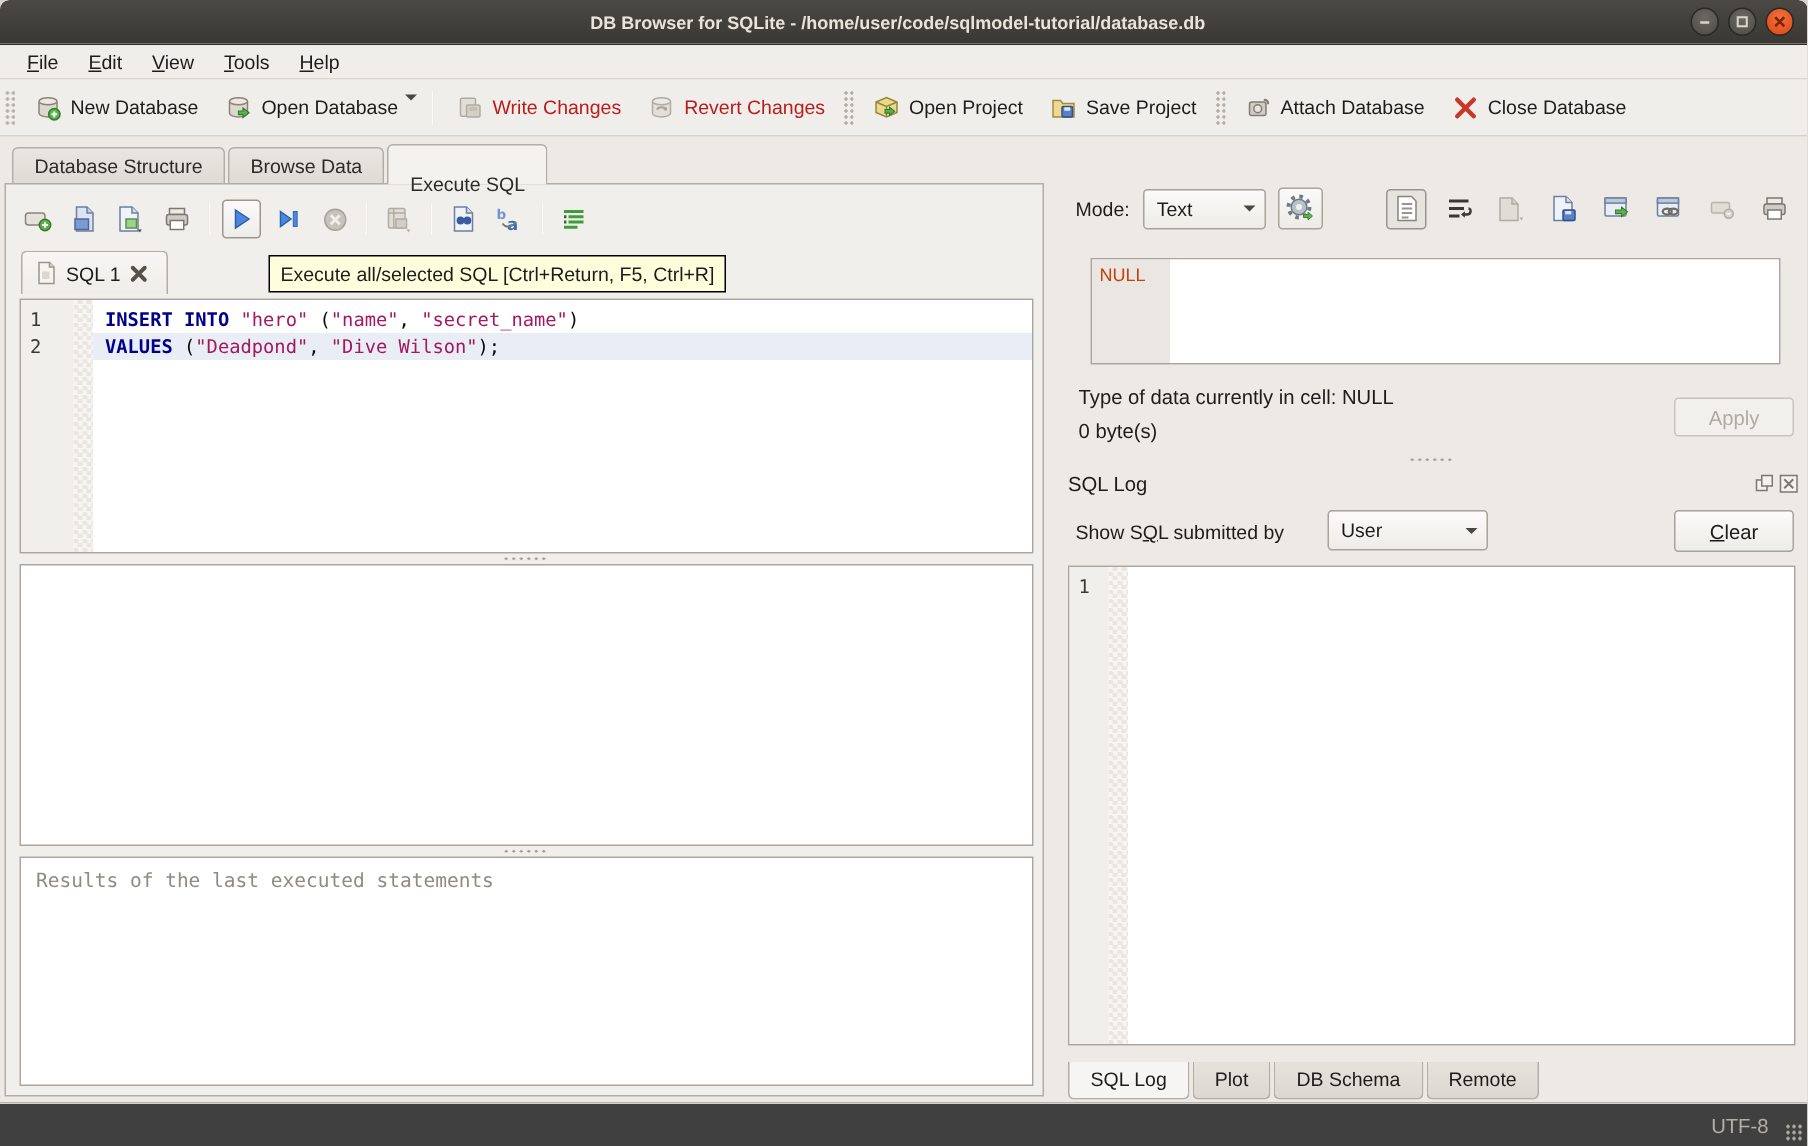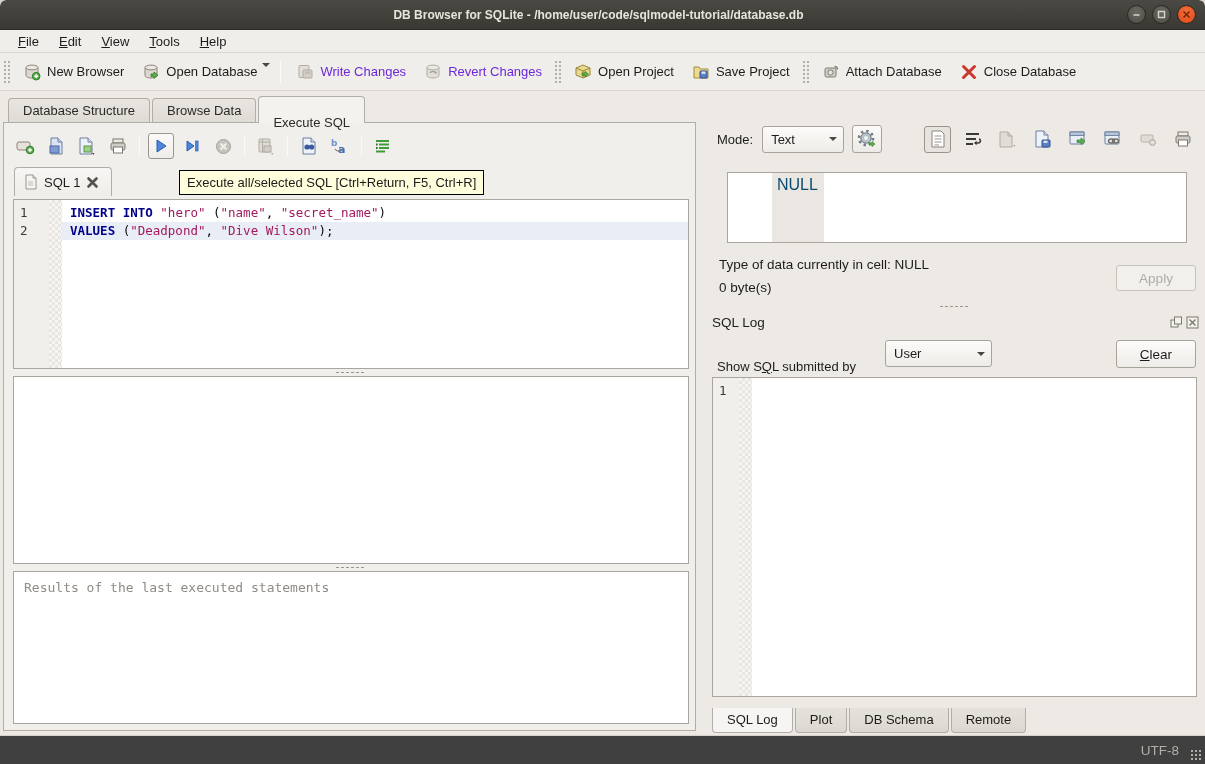--- a/index.html
+++ b/index.html
@@ -26,21 +26,21 @@
     background:#f0eeea; border-bottom:1px solid #dcd8d1; display:flex; align-items:center; padding-left:8px; }
   .menu-item { padding:2px 10px; cursor:default; }
   .mn-u { text-decoration:underline; }
   
   .toolbar { position:absolute; left:0; top:53px; width:100%; height:38px;
     background:#f0eeea; border-bottom:1px solid #d7d3cb; display:flex; align-items:center; }
   .tb-handle { width:7px; height:24px; margin:0 4px 0 3px;
     background-image:radial-gradient(#b3afa7 1px, transparent 1.2px); background-size:4px 4px; }
   .tb-sep { width:1px; height:24px; background:#cfcac2; border-right:1px solid #fbfaf8; margin:0 6px; }
   .tb-btn { display:flex; align-items:center; gap:6px; padding:6px 9px; border-radius:3px; white-space:nowrap; }
-  .tb-btn.disabled { color:#6d28d9; }
+  .tb-btn.disabled { color:#b91c1c; }
   .tb-caret { width:0; height:0; border-left:4px solid transparent; border-right:4px solid transparent;
     border-top:4px solid #4a4742; margin:10px 4px 0 -4px; align-self:flex-start; }
   
   .leftpane  { position:absolute; left:0;   top:91px; width:703px; height:644px; }
   .rightpane { position:absolute; left:703px; top:91px; width:502px; height:644px; }
   
   .main-tabs { position:absolute; left:8px; top:5px; display:flex; align-items:flex-end; height:27px; }
   .mtab { padding:4px 14px 5px; background:linear-gradient(#e9e6e1,#dedad4); border:1px solid #b2ada6;
     border-bottom:none; border-radius:4px 4px 0 0; margin-right:2px; color:#2b2a27; height:25px; }
   .mtab.active { background:#f3f2ef; height:27px; padding-top:18px; position:relative; z-index:3; }
@@ -88,30 +88,30 @@
     display:flex; align-items:center; padding:0 6px 0 8px; }
   .combo .cb-arrow { width:0; height:0; border-left:4px solid transparent; border-right:4px solid transparent;
     border-top:4px solid #4a4742; margin-left:auto; }
   .gearbtn { width:31px; height:28px; margin-left:8px; border:1px solid #a8a39b; border-radius:3px;
     background:linear-gradient(#fbfaf9,#edebe6); display:flex; align-items:center; justify-content:center; }
   .cell-icons { display:flex; gap:8px; margin-left:42px; align-items:center; }
   .cicon { width:27px; height:27px; display:flex; align-items:center; justify-content:center; border-radius:3px; }
   .cicon.pressed { border:1px solid #99948c; background:#e7e4df; }
   .cellbox { position:absolute; left:24px; top:81px; width:460px; height:71px;
     border:1px solid #aaa59d; background:#fff; display:flex; }
-  .cellbox .cb-gutter { width:52px; background:#eae7e2; padding:3px 0 0 5px; font-size:16px; color:#0c4a6e;margin-left:44px; }
+  .cellbox .cb-gutter { width:52px; background:#eae7e2; padding:3px 0 0 5px; font-size:12px; color:#c2410c; }
   .typeline { position:absolute; left:16px; top:166px; font-size:13.5px; }
   .sizeline { position:absolute; left:16px; top:189px; font-size:13.5px; }
   .btn { background:linear-gradient(#fcfbfa,#eeece7); border:1px solid #a8a39b; border-radius:3px;
     display:flex; align-items:center; justify-content:center; font-size:13.5px; }
   .btn.disabled { color:#b0aca4; background:#f2f0ec; border-color:#c8c4bc; }
   .apply-btn { position:absolute; left:413px; top:174px; width:80px; height:26px; }
   .log-title-split { position:absolute; top:212px; left:0; width:100%; }
   .log-controls { position:absolute; left:0; top:249px; width:100%; height:30px; }
-  .log-label { position:absolute; left:14px; top:7px;margin-top:12px; }
+  .log-label { position:absolute; left:14px; top:7px; }
   .log-combo { position:absolute; left:182px; top:0; width:107px; }
   .clear-btn { position:absolute; left:413px; top:0; width:80px; height:28px; }
   .logbox { position:absolute; left:9px; top:286px; width:485px; height:320px;
     border:1px solid #aaa59d; background:#fff; display:flex; overflow:hidden; }
   .logbox .gutter { width:26px; }
   .bottom-tabs { position:absolute; left:9px; top:617px; display:flex; }
   .btab { padding:4px 14px 5px; background:linear-gradient(#e5e2dc,#dcd8d1); border:1px solid #b2ada6;
     border-top:none; border-radius:0 0 4px 4px; margin-right:2px; height:25px; }
   .btab.active { background:#f6f5f3; }
   
@@ -158,21 +158,21 @@
 
   <div class="toolbar">
     <div class="tb-handle"></div>
     <div class="tb-btn">
       <svg width="18" height="18" viewBox="0 0 18 18">
           <path d="M3 4.5v8c0 1.4 2.7 2.5 6 2.5s6-1.1 6-2.5v-8" fill="#ddd8cf" stroke="#8a8478"></path>
           <ellipse cx="9" cy="4.5" rx="6" ry="2.4" fill="#ece8e1" stroke="#8a8478"></ellipse>
           <circle cx="13.2" cy="13.2" r="3.8" fill="#59b34a" stroke="#35792c"></circle>
           <path d="M13.2 11.3v3.8M11.3 13.2h3.8" stroke="#fff" stroke-width="1.4"></path>
         </svg>
-      <span>New Browser</span>
+      <span>New Database</span>
     </div>
     <div class="tb-btn">
       <svg width="18" height="18" viewBox="0 0 18 18">
           <path d="M3 4.5v8c0 1.4 2.7 2.5 6 2.5s6-1.1 6-2.5v-8" fill="#ddd8cf" stroke="#8a8478"></path>
           <ellipse cx="9" cy="4.5" rx="6" ry="2.4" fill="#ece8e1" stroke="#8a8478"></ellipse>
           <path d="M9 11h3v-2l4 3.2-4 3.2v-2H9z" fill="#59b34a" stroke="#35792c" stroke-width="0.8"></path>
         </svg>
       <span>Open Database</span>
     </div>
     <div class="tb-caret"></div>

